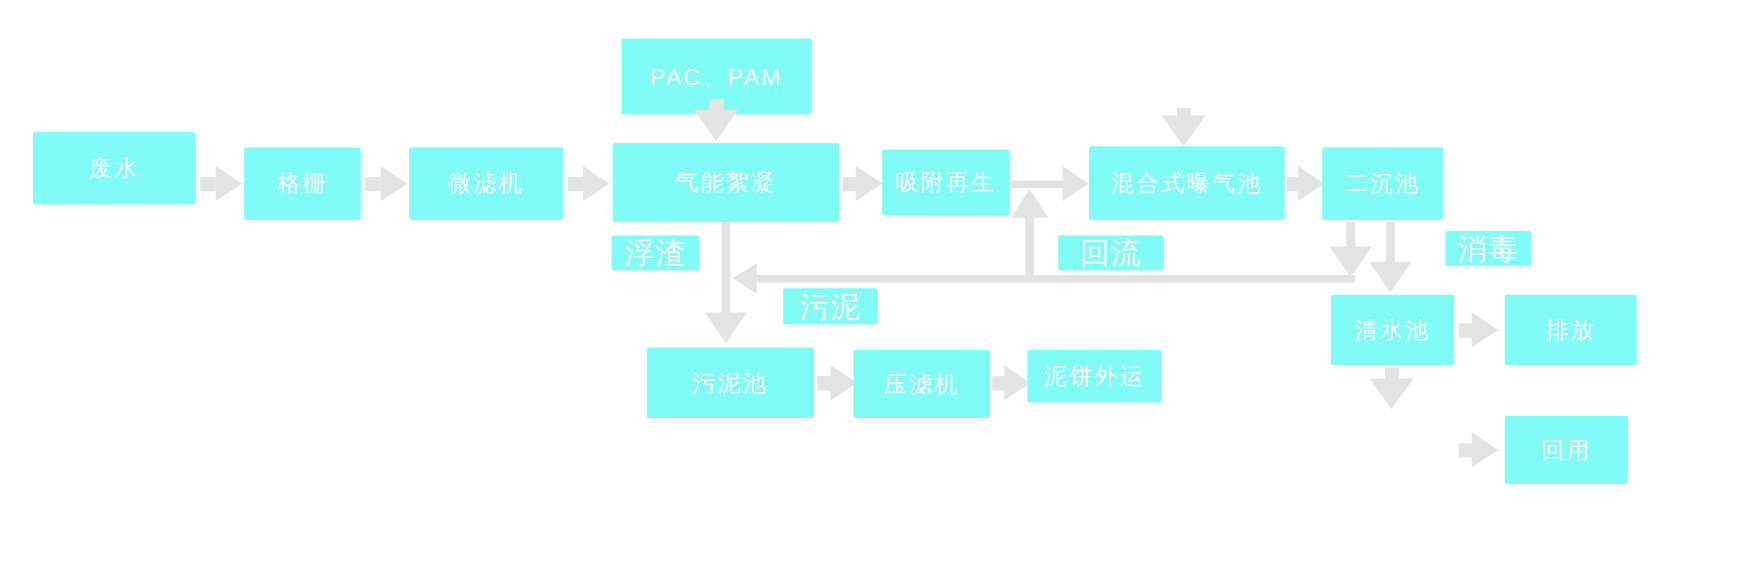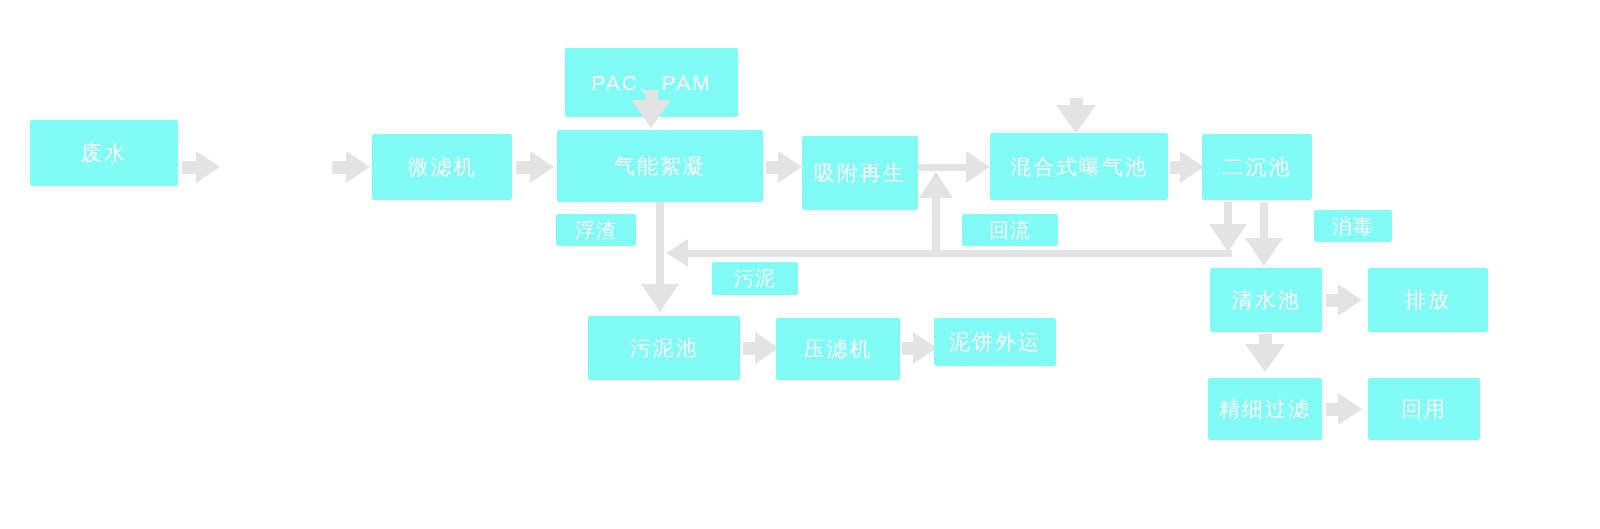--- a/index.html
+++ b/index.html
@@ -20,21 +20,21 @@
     color: var(--text, #ffffff);
     display: flex;
     align-items: center;
     justify-content: center;
     text-align: center;
     font-size: 21px;
     letter-spacing: 2px;
     border-radius: 2px;
     white-space: nowrap;
   }
-  .node.small { font-size: 20px; letter-spacing: 1px; }
+  .node.small { font-size: 27px; letter-spacing: 1px; }
   .node.multiline {
     flex-direction: column;
     font-size: 20px;
     line-height: 1.5;
     letter-spacing: 1px;
   }
 
   .line, .stem {
     position: absolute;
     background: var(--arrow, #e3e3e3);
@@ -64,49 +64,50 @@
     border-left: 17px solid transparent;
     border-right: 17px solid transparent;
     border-bottom: 26px solid var(--arrow, #e3e3e3);
   }
 </style>
 </head>
 <body>
 
 <div class="canvas">
 
-  <div class="node" style="left:565px; top:35px; width:173px; height:69px;margin-top:13px;">PAC、PAM</div>
+  <div class="node" style="left:565px; top:35px; width:173px; height:69px;">PAC、PAM</div>
 
   <div class="stem" style="left:645px; top:90px; width:13px; height:12px;"></div>
   <div class="tri down wide" style="left:631px; top:100px;"></div>
 
 
   <div class="stem" style="left:1070px; top:98px; width:13px; height:10px;"></div>
   <div class="tri down wide" style="left:1056px; top:105px;"></div>
 
   <div class="node" style="left:30px; top:120px; width:148px; height:66px;">废水</div>
 
   <div class="stem" style="left:182px; top:161px; width:14px; height:13px;"></div>
   <div class="tri right" style="left:196px; top:151px;"></div>
 
+  <div class="node" style="left:222px; top:134px; width:106px; height:66px;">格栅</div>
 
   <div class="stem" style="left:332px; top:161px; width:14px; height:13px;"></div>
   <div class="tri right" style="left:346px; top:151px;"></div>
 
   <div class="node" style="left:372px; top:134px; width:140px; height:66px;">微滤机</div>
 
   <div class="stem" style="left:516px; top:161px; width:14px; height:13px;"></div>
   <div class="tri right" style="left:530px; top:151px;"></div>
 
   <div class="node" style="left:557px; top:130px; width:206px; height:72px;">气能絮凝</div>
 
   <div class="stem" style="left:766px; top:161px; width:12px; height:13px;"></div>
   <div class="tri right" style="left:778px; top:151px;"></div>
 
-  <div class="node" style="left:802px; top:136px; width:116px; height:74px;">吸附再生</div>
+  <div class="node" style="left:802px; top:136px; width:116px; height:60px;">吸附再生</div>
 
   <div class="line" style="left:918px; top:164px; width:52px; height:7px;"></div>
   <div class="tri right" style="left:966px; top:151px;"></div>
 
   <div class="node" style="left:990px; top:133px; width:178px; height:67px;">混合式曝气池</div>
 
   <div class="stem" style="left:1170px; top:161px; width:11px; height:13px;"></div>
   <div class="tri right" style="left:1180px; top:151px;"></div>
 
   <div class="node" style="left:1202px; top:134px; width:110px; height:66px;font-family:Liberation Serif, serif;">二沉池</div>
@@ -149,20 +150,19 @@
   <div class="node" style="left:1210px; top:268px; width:112px; height:64px;">清水池</div>
 
   <div class="stem" style="left:1326px; top:294px; width:13px; height:13px;"></div>
   <div class="tri right" style="left:1338px; top:284px;"></div>
 
   <div class="node" style="left:1368px; top:268px; width:120px; height:64px;">排放</div>
 
   <div class="stem" style="left:1259px; top:334px; width:13px; height:12px;"></div>
   <div class="tri down wide" style="left:1245px; top:344px;"></div>
 
-  <div class="node" style="left:1208px; top:378px; width:114px; height:62px;">精细过滤</div>
 
   <div class="stem" style="left:1326px; top:403px; width:13px; height:13px;"></div>
   <div class="tri right" style="left:1338px; top:393px;"></div>
 
   <div class="node" style="left:1368px; top:378px; width:112px; height:62px;">回用</div>
 
 </div>
 
 </body></html>

